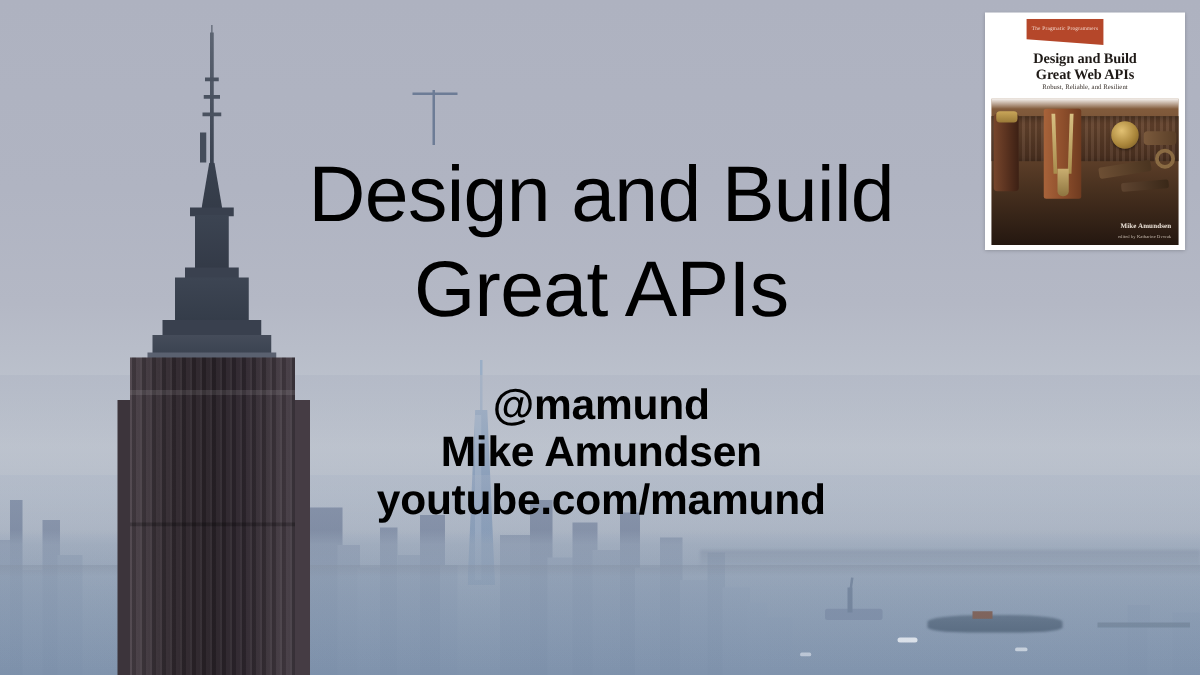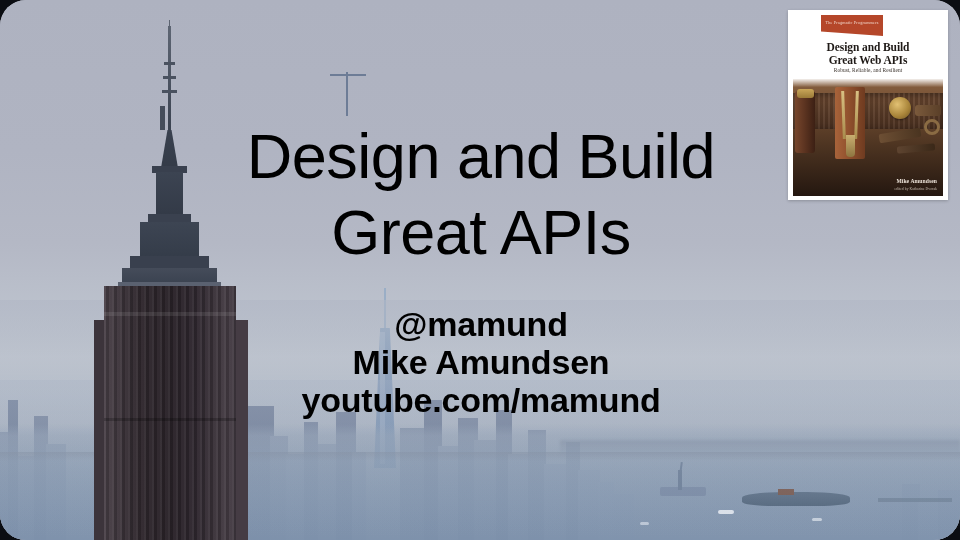--- a/index.html
+++ b/index.html
@@ -9,21 +9,20 @@
     background:#0b0d12;
     font-family:"Liberation Sans", sans-serif;
   }
 
   
   #slide {
     position:relative;
     width:960px; height:540px;
     overflow:hidden;
     background:#b2b6c3;
-    border-radius:26px;
   }
 
   
   .bg { position:absolute; inset:0; overflow:hidden; }
 
   
   .sky {
     position:absolute; left:0; top:0; width:960px; height:540px;
     background:
       linear-gradient(180deg,

